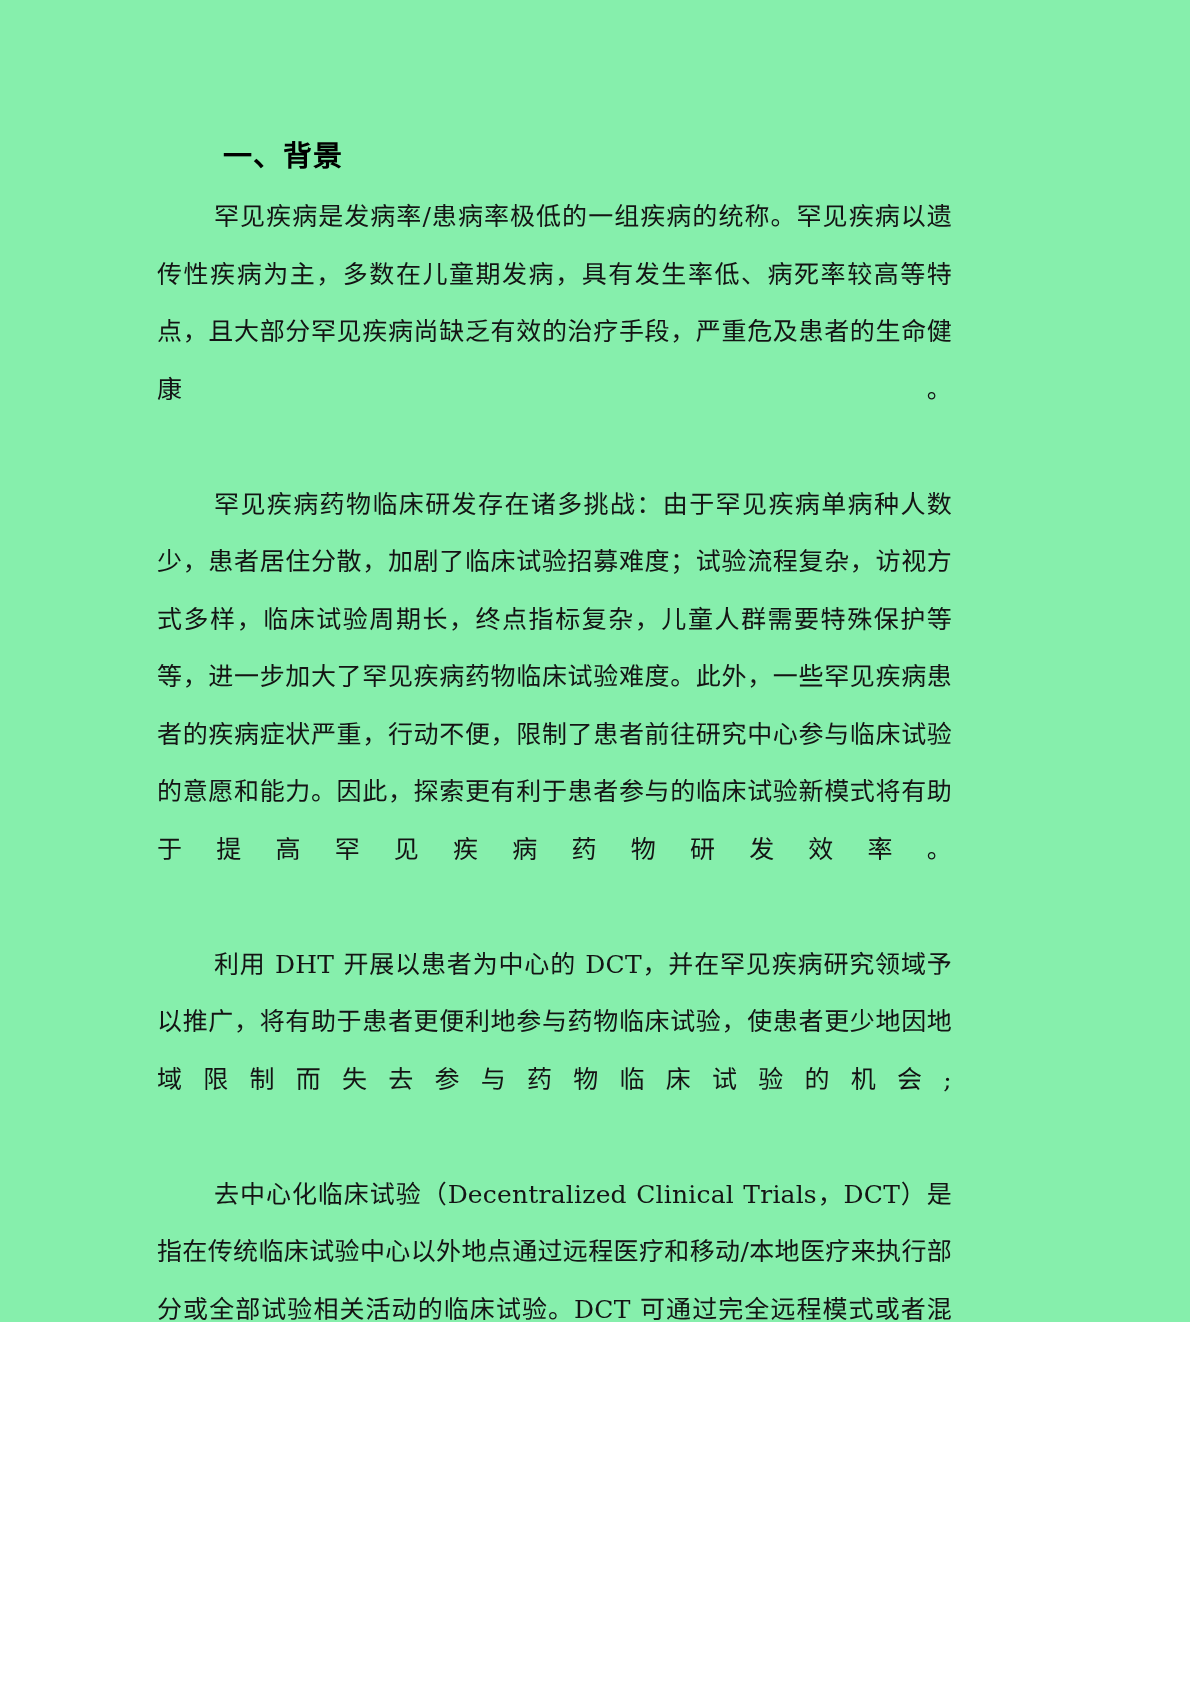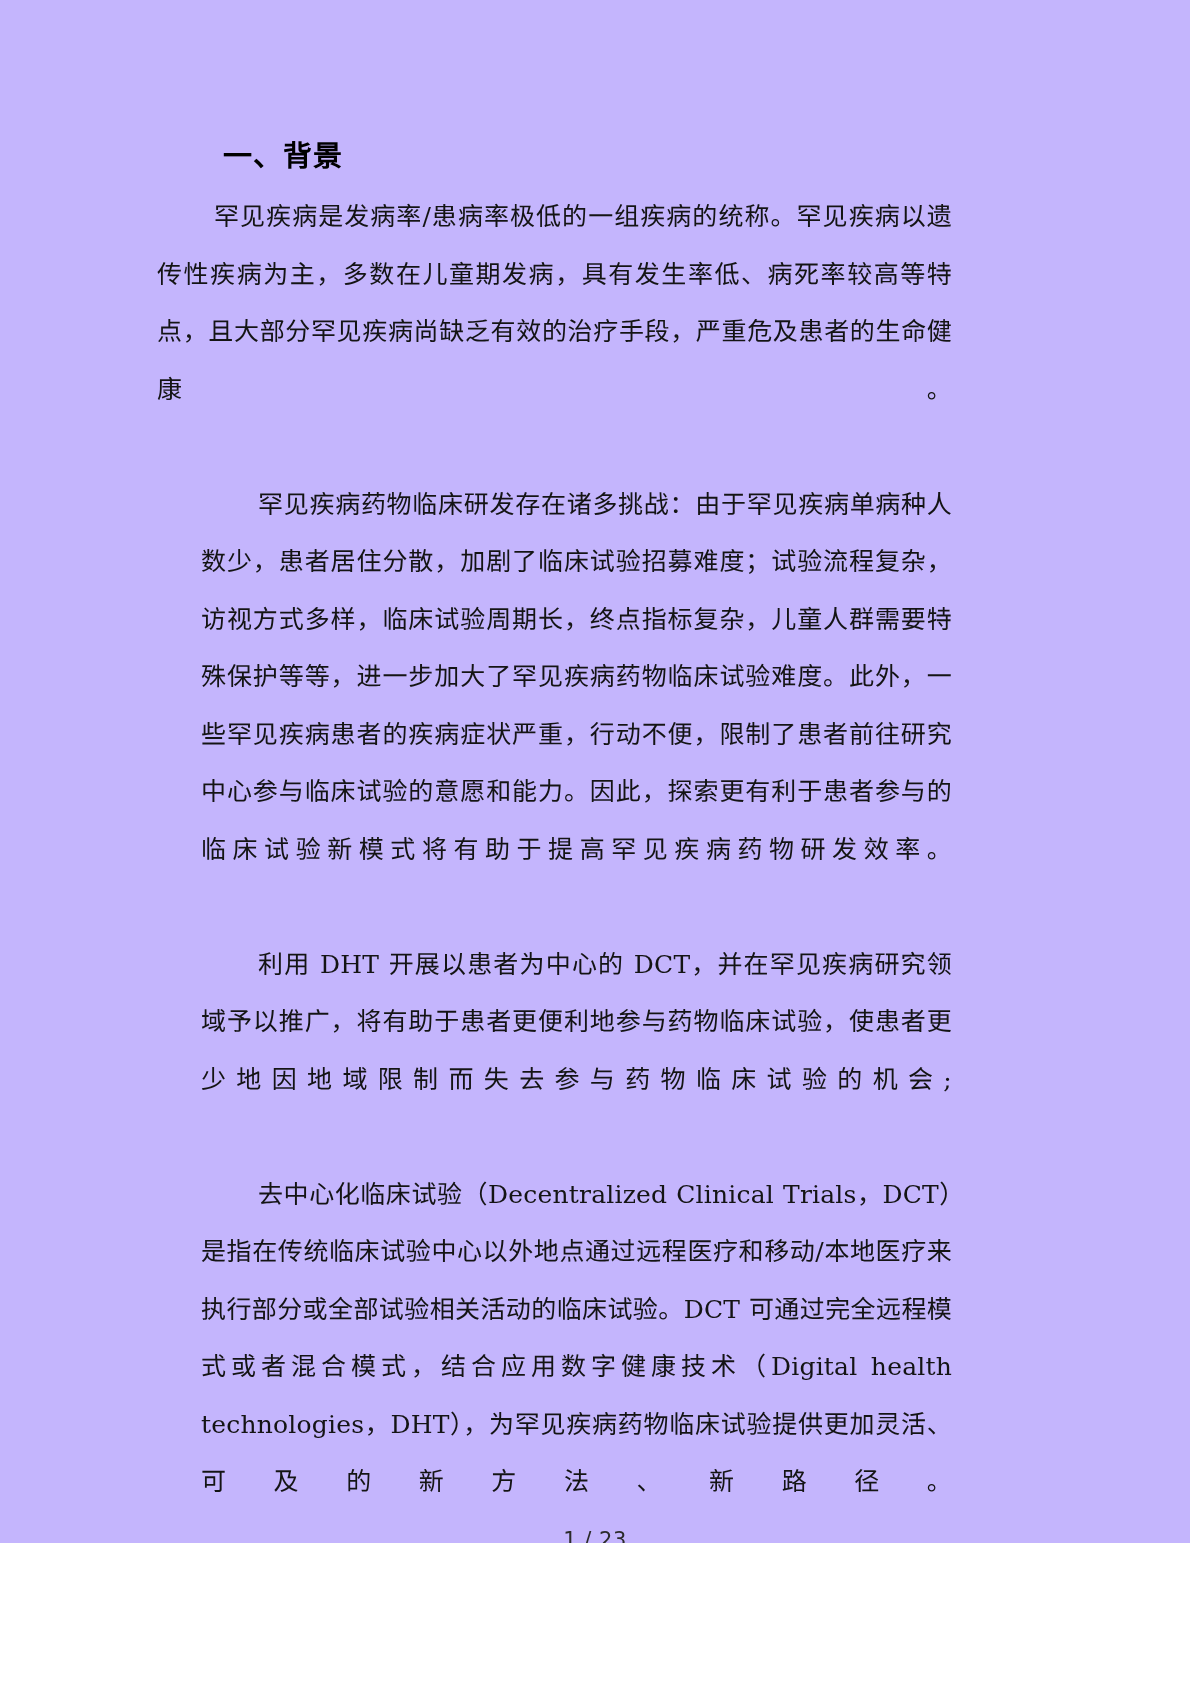--- a/index.html
+++ b/index.html
@@ -11,22 +11,22 @@
     width: 1190px;
     height: 1683px;
     font-family: "DejaVu Serif", "Liberation Serif", serif;
     color: #1a1a1a;
     -webkit-font-smoothing: antialiased;
   }
 
   .page {
     position: relative;
     width: 1190px;
-    height: 1543px;
-    background: #c4b5fd;
+    height: 1322px;
+    background: #86efac;
     box-sizing: border-box;
     overflow: hidden;
   }
 
   .content {
     position: absolute;
     left: 157px;
     top: 128px;
     width: 795px;
   }
@@ -50,21 +50,20 @@
     text-justify: inter-ideograph;
     text-indent: 57px;
     margin: 0;
     color: #141414;
     letter-spacing: 0.2px;
     word-spacing: 0.5px;
   }
 
   .para + .para {
     margin-top: 0px;
-    margin-left: 44px;
   }
 
   
   .para::after {
     content: "";
     display: inline-block;
     width: 100%;
   }
 
   .footer {

